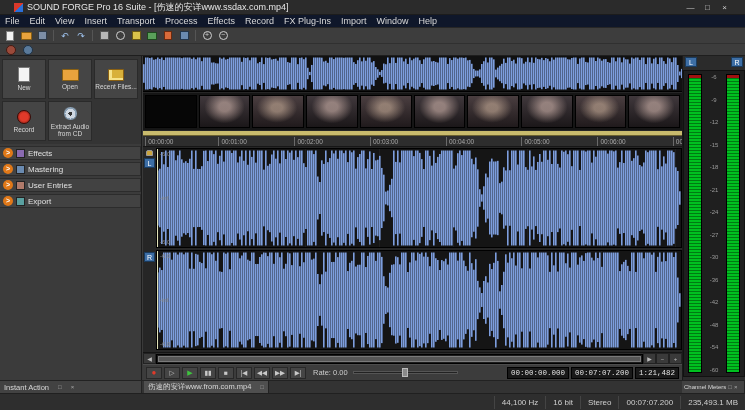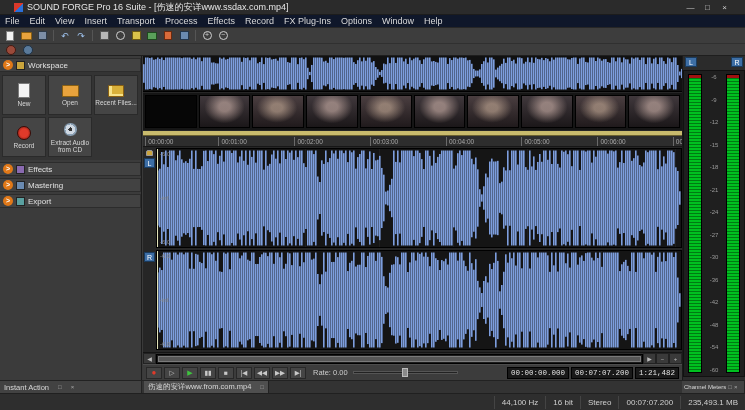--- a/index.html
+++ b/index.html
@@ -126,21 +126,21 @@
 <div class="abs menubar">
   <span class="menu-item">File</span>
   <span class="menu-item">Edit</span>
   <span class="menu-item">View</span>
   <span class="menu-item">Insert</span>
   <span class="menu-item">Transport</span>
   <span class="menu-item">Process</span>
   <span class="menu-item">Effects</span>
   <span class="menu-item">Record</span>
   <span class="menu-item">FX Plug-Ins</span>
-  <span class="menu-item">Options</span>
+  <span class="menu-item">Import</span>
   <span class="menu-item">Window</span>
   <span class="menu-item">Help</span>
 </div>
 
 <div class="abs toolbar">
   <span class="tbi">
       <span class="ic-page"></span>
     </span>
   <span class="tbi">
       <span class="ic-folder"></span>
@@ -181,25 +181,20 @@
 <div class="abs toolbar2">
   <span class="tbi">
       <span class="ic-circle-a"></span>
     </span>
   <span class="tbi">
       <span class="ic-circle-b"></span>
     </span>
 </div>
 
 <div class="abs sidebar">
-  <div class="sec">
-    <span class="orb">&gt;</span>
-    <span class="sec-ic si-a"></span>
-    <span class="sec-lb">Workspace</span>
-  </div>
   <div class="import-grid">
     <div class="imp">
       <div class="bi-page"></div>
       <div class="imp-lb">New</div>
     </div>
     <div class="imp">
       <div class="bi-folder"></div>
       <div class="imp-lb">Open</div>
     </div>
     <div class="imp">
@@ -217,20 +212,25 @@
   </div>
   <div class="sec">
     <span class="orb">&gt;</span>
     <span class="sec-ic si-d"></span>
     <span class="sec-lb">Effects</span>
   </div>
   <div class="sec">
     <span class="orb">&gt;</span>
     <span class="sec-ic si-f"></span>
     <span class="sec-lb">Mastering</span>
+  </div>
+  <div class="sec">
+    <span class="orb">&gt;</span>
+    <span class="sec-ic si-g"></span>
+    <span class="sec-lb">User Entries</span>
   </div>
   <div class="sec">
     <span class="orb">&gt;</span>
     <span class="sec-ic si-h"></span>
     <span class="sec-lb">Export</span>
   </div>
 </div>
 
 <div class="abs main">
   <div class="abs overview wave" id="ov-wave">

